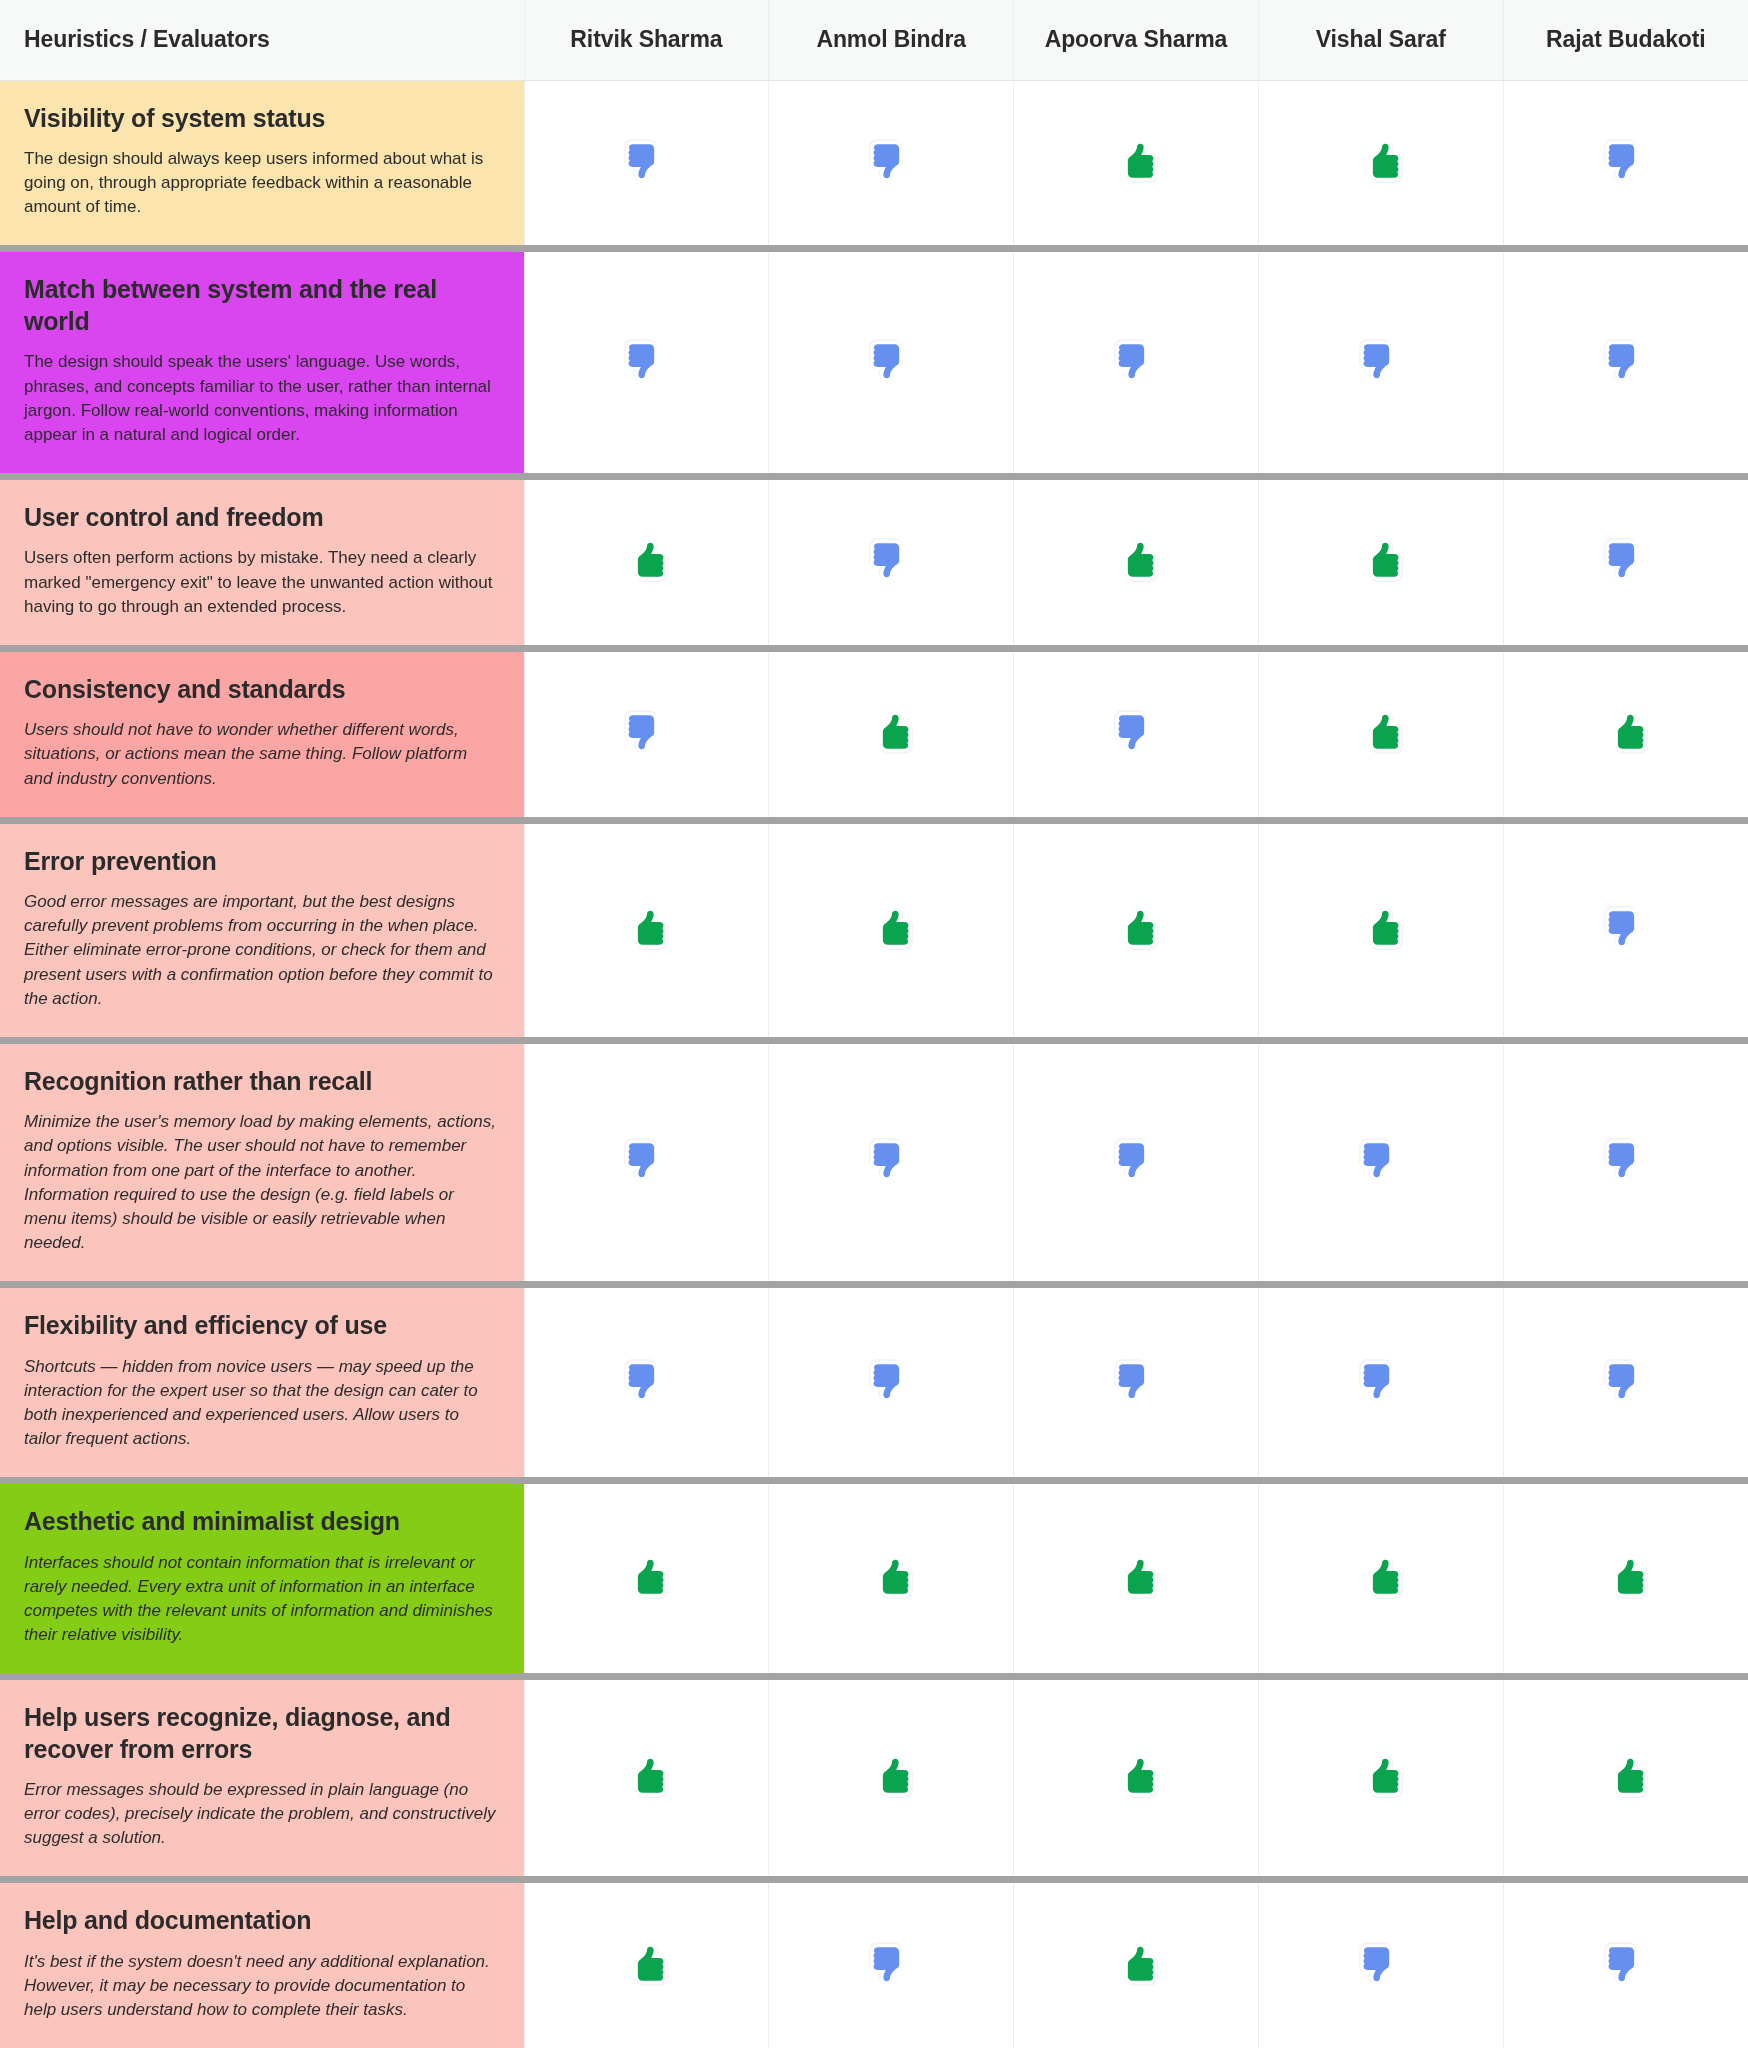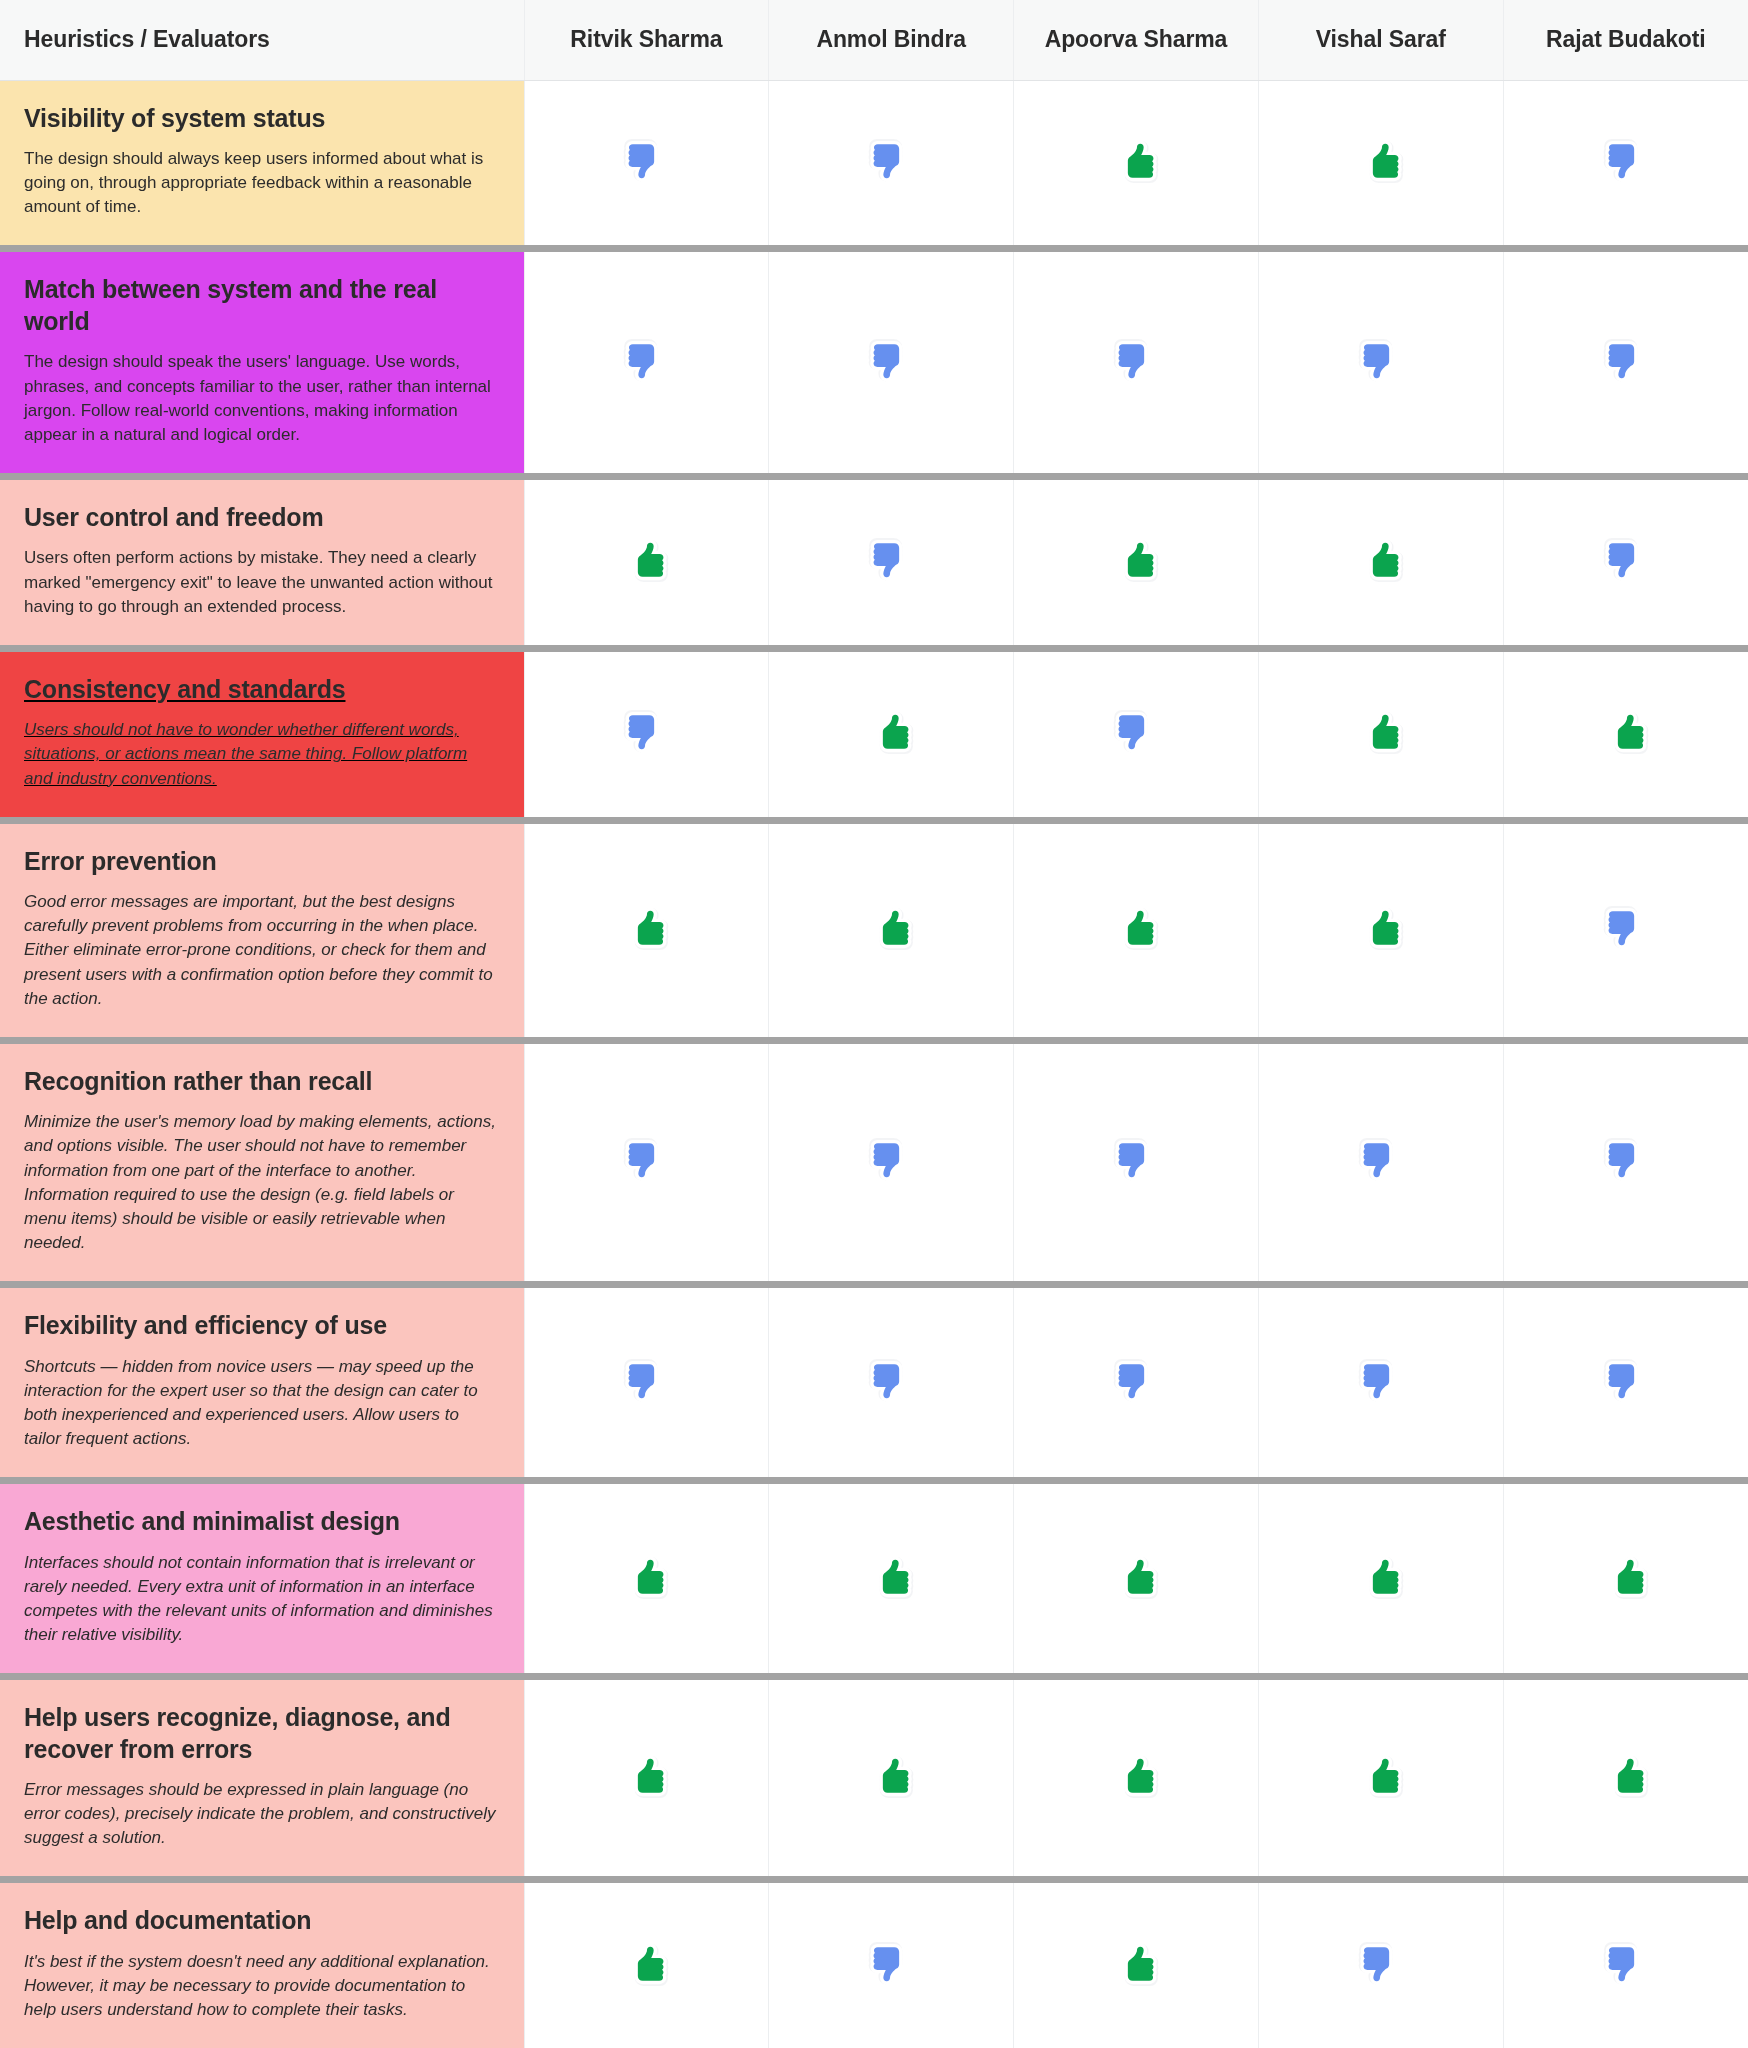--- a/index.html
+++ b/index.html
@@ -235,21 +235,21 @@
         <td class="vote-cell"><span class="thumb"><svg viewBox="0 0 48 48" xmlns="http://www.w3.org/2000/svg">
               <g transform="rotate(180 24 24)">
                 <path d="M28.5 6 C30.6 6 32 7.6 32 9.6 C32 12.2 30.6 15.4 29.4 17.8 L38.2 17.8 C40.6 17.8 42.2 19.3 42.2 21.3 C42.2 22.5 41.6 23.5 40.7 24.2 C41.6 24.8 42.2 25.8 42.2 27 C42.2 28.2 41.6 29.2 40.7 29.9 C41.6 30.5 42.2 31.5 42.2 32.7 C42.2 33.9 41.6 34.8 40.8 35.5 C41.4 36.1 41.8 37 41.8 38 C41.8 40 40.2 41.5 37.8 41.5 L20.5 41.5 C17.6 41.5 15.5 39.6 15.5 36.8 L15.5 23.6 C15.5 21.6 16.6 20.2 18.2 19.2 C21.5 17.1 25 12.6 25 9.6 C25 7.6 26.4 6 28.5 6 Z" fill="none" stroke="#ffffff" stroke-width="7" stroke-linejoin="round"></path>
                 <path d="M28.5 6 C30.6 6 32 7.6 32 9.6 C32 12.2 30.6 15.4 29.4 17.8 L38.2 17.8 C40.6 17.8 42.2 19.3 42.2 21.3 C42.2 22.5 41.6 23.5 40.7 24.2 C41.6 24.8 42.2 25.8 42.2 27 C42.2 28.2 41.6 29.2 40.7 29.9 C41.6 30.5 42.2 31.5 42.2 32.7 C42.2 33.9 41.6 34.8 40.8 35.5 C41.4 36.1 41.8 37 41.8 38 C41.8 40 40.2 41.5 37.8 41.5 L20.5 41.5 C17.6 41.5 15.5 39.6 15.5 36.8 L15.5 23.6 C15.5 21.6 16.6 20.2 18.2 19.2 C21.5 17.1 25 12.6 25 9.6 C25 7.6 26.4 6 28.5 6 Z" fill="none" stroke="#e9ebee" stroke-width="8.4" stroke-linejoin="round" opacity="0.55" transform="translate(0.9,1.2)"></path>
                 <path d="M28.5 6 C30.6 6 32 7.6 32 9.6 C32 12.2 30.6 15.4 29.4 17.8 L38.2 17.8 C40.6 17.8 42.2 19.3 42.2 21.3 C42.2 22.5 41.6 23.5 40.7 24.2 C41.6 24.8 42.2 25.8 42.2 27 C42.2 28.2 41.6 29.2 40.7 29.9 C41.6 30.5 42.2 31.5 42.2 32.7 C42.2 33.9 41.6 34.8 40.8 35.5 C41.4 36.1 41.8 37 41.8 38 C41.8 40 40.2 41.5 37.8 41.5 L20.5 41.5 C17.6 41.5 15.5 39.6 15.5 36.8 L15.5 23.6 C15.5 21.6 16.6 20.2 18.2 19.2 C21.5 17.1 25 12.6 25 9.6 C25 7.6 26.4 6 28.5 6 Z" fill="none" stroke="#ffffff" stroke-width="7" stroke-linejoin="round"></path>
                 <path d="M28.5 6 C30.6 6 32 7.6 32 9.6 C32 12.2 30.6 15.4 29.4 17.8 L38.2 17.8 C40.6 17.8 42.2 19.3 42.2 21.3 C42.2 22.5 41.6 23.5 40.7 24.2 C41.6 24.8 42.2 25.8 42.2 27 C42.2 28.2 41.6 29.2 40.7 29.9 C41.6 30.5 42.2 31.5 42.2 32.7 C42.2 33.9 41.6 34.8 40.8 35.5 C41.4 36.1 41.8 37 41.8 38 C41.8 40 40.2 41.5 37.8 41.5 L20.5 41.5 C17.6 41.5 15.5 39.6 15.5 36.8 L15.5 23.6 C15.5 21.6 16.6 20.2 18.2 19.2 C21.5 17.1 25 12.6 25 9.6 C25 7.6 26.4 6 28.5 6 Z" fill="#6690ef"></path>
               </g>
             </svg></span></td>
       </tr>
       <tr>
-        <td class="heuristic-cell" style="background: #ef4444; text-decoration: underline;">
+        <td class="heuristic-cell" style="background: #fca5a5;">
           <div class="h-title">Consistency and standards</div>
           <div class="h-desc italic">Users should not have to wonder whether different words, situations, or actions mean the same thing. Follow platform and industry conventions.</div>
         </td>
         <td class="vote-cell"><span class="thumb"><svg viewBox="0 0 48 48" xmlns="http://www.w3.org/2000/svg">
               <g transform="rotate(180 24 24)">
                 <path d="M28.5 6 C30.6 6 32 7.6 32 9.6 C32 12.2 30.6 15.4 29.4 17.8 L38.2 17.8 C40.6 17.8 42.2 19.3 42.2 21.3 C42.2 22.5 41.6 23.5 40.7 24.2 C41.6 24.8 42.2 25.8 42.2 27 C42.2 28.2 41.6 29.2 40.7 29.9 C41.6 30.5 42.2 31.5 42.2 32.7 C42.2 33.9 41.6 34.8 40.8 35.5 C41.4 36.1 41.8 37 41.8 38 C41.8 40 40.2 41.5 37.8 41.5 L20.5 41.5 C17.6 41.5 15.5 39.6 15.5 36.8 L15.5 23.6 C15.5 21.6 16.6 20.2 18.2 19.2 C21.5 17.1 25 12.6 25 9.6 C25 7.6 26.4 6 28.5 6 Z" fill="none" stroke="#ffffff" stroke-width="7" stroke-linejoin="round"></path>
                 <path d="M28.5 6 C30.6 6 32 7.6 32 9.6 C32 12.2 30.6 15.4 29.4 17.8 L38.2 17.8 C40.6 17.8 42.2 19.3 42.2 21.3 C42.2 22.5 41.6 23.5 40.7 24.2 C41.6 24.8 42.2 25.8 42.2 27 C42.2 28.2 41.6 29.2 40.7 29.9 C41.6 30.5 42.2 31.5 42.2 32.7 C42.2 33.9 41.6 34.8 40.8 35.5 C41.4 36.1 41.8 37 41.8 38 C41.8 40 40.2 41.5 37.8 41.5 L20.5 41.5 C17.6 41.5 15.5 39.6 15.5 36.8 L15.5 23.6 C15.5 21.6 16.6 20.2 18.2 19.2 C21.5 17.1 25 12.6 25 9.6 C25 7.6 26.4 6 28.5 6 Z" fill="none" stroke="#e9ebee" stroke-width="8.4" stroke-linejoin="round" opacity="0.55" transform="translate(0.9,1.2)"></path>
                 <path d="M28.5 6 C30.6 6 32 7.6 32 9.6 C32 12.2 30.6 15.4 29.4 17.8 L38.2 17.8 C40.6 17.8 42.2 19.3 42.2 21.3 C42.2 22.5 41.6 23.5 40.7 24.2 C41.6 24.8 42.2 25.8 42.2 27 C42.2 28.2 41.6 29.2 40.7 29.9 C41.6 30.5 42.2 31.5 42.2 32.7 C42.2 33.9 41.6 34.8 40.8 35.5 C41.4 36.1 41.8 37 41.8 38 C41.8 40 40.2 41.5 37.8 41.5 L20.5 41.5 C17.6 41.5 15.5 39.6 15.5 36.8 L15.5 23.6 C15.5 21.6 16.6 20.2 18.2 19.2 C21.5 17.1 25 12.6 25 9.6 C25 7.6 26.4 6 28.5 6 Z" fill="none" stroke="#ffffff" stroke-width="7" stroke-linejoin="round"></path>
                 <path d="M28.5 6 C30.6 6 32 7.6 32 9.6 C32 12.2 30.6 15.4 29.4 17.8 L38.2 17.8 C40.6 17.8 42.2 19.3 42.2 21.3 C42.2 22.5 41.6 23.5 40.7 24.2 C41.6 24.8 42.2 25.8 42.2 27 C42.2 28.2 41.6 29.2 40.7 29.9 C41.6 30.5 42.2 31.5 42.2 32.7 C42.2 33.9 41.6 34.8 40.8 35.5 C41.4 36.1 41.8 37 41.8 38 C41.8 40 40.2 41.5 37.8 41.5 L20.5 41.5 C17.6 41.5 15.5 39.6 15.5 36.8 L15.5 23.6 C15.5 21.6 16.6 20.2 18.2 19.2 C21.5 17.1 25 12.6 25 9.6 C25 7.6 26.4 6 28.5 6 Z" fill="#6690ef"></path>
               </g>
@@ -419,21 +419,21 @@
         <td class="vote-cell"><span class="thumb"><svg viewBox="0 0 48 48" xmlns="http://www.w3.org/2000/svg">
               <g transform="rotate(180 24 24)">
                 <path d="M28.5 6 C30.6 6 32 7.6 32 9.6 C32 12.2 30.6 15.4 29.4 17.8 L38.2 17.8 C40.6 17.8 42.2 19.3 42.2 21.3 C42.2 22.5 41.6 23.5 40.7 24.2 C41.6 24.8 42.2 25.8 42.2 27 C42.2 28.2 41.6 29.2 40.7 29.9 C41.6 30.5 42.2 31.5 42.2 32.7 C42.2 33.9 41.6 34.8 40.8 35.5 C41.4 36.1 41.8 37 41.8 38 C41.8 40 40.2 41.5 37.8 41.5 L20.5 41.5 C17.6 41.5 15.5 39.6 15.5 36.8 L15.5 23.6 C15.5 21.6 16.6 20.2 18.2 19.2 C21.5 17.1 25 12.6 25 9.6 C25 7.6 26.4 6 28.5 6 Z" fill="none" stroke="#ffffff" stroke-width="7" stroke-linejoin="round"></path>
                 <path d="M28.5 6 C30.6 6 32 7.6 32 9.6 C32 12.2 30.6 15.4 29.4 17.8 L38.2 17.8 C40.6 17.8 42.2 19.3 42.2 21.3 C42.2 22.5 41.6 23.5 40.7 24.2 C41.6 24.8 42.2 25.8 42.2 27 C42.2 28.2 41.6 29.2 40.7 29.9 C41.6 30.5 42.2 31.5 42.2 32.7 C42.2 33.9 41.6 34.8 40.8 35.5 C41.4 36.1 41.8 37 41.8 38 C41.8 40 40.2 41.5 37.8 41.5 L20.5 41.5 C17.6 41.5 15.5 39.6 15.5 36.8 L15.5 23.6 C15.5 21.6 16.6 20.2 18.2 19.2 C21.5 17.1 25 12.6 25 9.6 C25 7.6 26.4 6 28.5 6 Z" fill="none" stroke="#e9ebee" stroke-width="8.4" stroke-linejoin="round" opacity="0.55" transform="translate(0.9,1.2)"></path>
                 <path d="M28.5 6 C30.6 6 32 7.6 32 9.6 C32 12.2 30.6 15.4 29.4 17.8 L38.2 17.8 C40.6 17.8 42.2 19.3 42.2 21.3 C42.2 22.5 41.6 23.5 40.7 24.2 C41.6 24.8 42.2 25.8 42.2 27 C42.2 28.2 41.6 29.2 40.7 29.9 C41.6 30.5 42.2 31.5 42.2 32.7 C42.2 33.9 41.6 34.8 40.8 35.5 C41.4 36.1 41.8 37 41.8 38 C41.8 40 40.2 41.5 37.8 41.5 L20.5 41.5 C17.6 41.5 15.5 39.6 15.5 36.8 L15.5 23.6 C15.5 21.6 16.6 20.2 18.2 19.2 C21.5 17.1 25 12.6 25 9.6 C25 7.6 26.4 6 28.5 6 Z" fill="none" stroke="#ffffff" stroke-width="7" stroke-linejoin="round"></path>
                 <path d="M28.5 6 C30.6 6 32 7.6 32 9.6 C32 12.2 30.6 15.4 29.4 17.8 L38.2 17.8 C40.6 17.8 42.2 19.3 42.2 21.3 C42.2 22.5 41.6 23.5 40.7 24.2 C41.6 24.8 42.2 25.8 42.2 27 C42.2 28.2 41.6 29.2 40.7 29.9 C41.6 30.5 42.2 31.5 42.2 32.7 C42.2 33.9 41.6 34.8 40.8 35.5 C41.4 36.1 41.8 37 41.8 38 C41.8 40 40.2 41.5 37.8 41.5 L20.5 41.5 C17.6 41.5 15.5 39.6 15.5 36.8 L15.5 23.6 C15.5 21.6 16.6 20.2 18.2 19.2 C21.5 17.1 25 12.6 25 9.6 C25 7.6 26.4 6 28.5 6 Z" fill="#6690ef"></path>
               </g>
             </svg></span></td>
       </tr>
       <tr>
-        <td class="heuristic-cell" style="background: #f9a8d4;">
+        <td class="heuristic-cell" style="background: #84cc16;">
           <div class="h-title">Aesthetic and minimalist design</div>
           <div class="h-desc italic">Interfaces should not contain information that is irrelevant or rarely needed. Every extra unit of information in an interface competes with the relevant units of information and diminishes their relative visibility.</div>
         </td>
         <td class="vote-cell"><span class="thumb"><svg viewBox="0 0 48 48" xmlns="http://www.w3.org/2000/svg">
               <g>
                 <path d="M28.5 6 C30.6 6 32 7.6 32 9.6 C32 12.2 30.6 15.4 29.4 17.8 L38.2 17.8 C40.6 17.8 42.2 19.3 42.2 21.3 C42.2 22.5 41.6 23.5 40.7 24.2 C41.6 24.8 42.2 25.8 42.2 27 C42.2 28.2 41.6 29.2 40.7 29.9 C41.6 30.5 42.2 31.5 42.2 32.7 C42.2 33.9 41.6 34.8 40.8 35.5 C41.4 36.1 41.8 37 41.8 38 C41.8 40 40.2 41.5 37.8 41.5 L20.5 41.5 C17.6 41.5 15.5 39.6 15.5 36.8 L15.5 23.6 C15.5 21.6 16.6 20.2 18.2 19.2 C21.5 17.1 25 12.6 25 9.6 C25 7.6 26.4 6 28.5 6 Z" fill="none" stroke="#ffffff" stroke-width="7" stroke-linejoin="round"></path>
                 <path d="M28.5 6 C30.6 6 32 7.6 32 9.6 C32 12.2 30.6 15.4 29.4 17.8 L38.2 17.8 C40.6 17.8 42.2 19.3 42.2 21.3 C42.2 22.5 41.6 23.5 40.7 24.2 C41.6 24.8 42.2 25.8 42.2 27 C42.2 28.2 41.6 29.2 40.7 29.9 C41.6 30.5 42.2 31.5 42.2 32.7 C42.2 33.9 41.6 34.8 40.8 35.5 C41.4 36.1 41.8 37 41.8 38 C41.8 40 40.2 41.5 37.8 41.5 L20.5 41.5 C17.6 41.5 15.5 39.6 15.5 36.8 L15.5 23.6 C15.5 21.6 16.6 20.2 18.2 19.2 C21.5 17.1 25 12.6 25 9.6 C25 7.6 26.4 6 28.5 6 Z" fill="none" stroke="#e9ebee" stroke-width="8.4" stroke-linejoin="round" opacity="0.55" transform="translate(0.9,1.2)"></path>
                 <path d="M28.5 6 C30.6 6 32 7.6 32 9.6 C32 12.2 30.6 15.4 29.4 17.8 L38.2 17.8 C40.6 17.8 42.2 19.3 42.2 21.3 C42.2 22.5 41.6 23.5 40.7 24.2 C41.6 24.8 42.2 25.8 42.2 27 C42.2 28.2 41.6 29.2 40.7 29.9 C41.6 30.5 42.2 31.5 42.2 32.7 C42.2 33.9 41.6 34.8 40.8 35.5 C41.4 36.1 41.8 37 41.8 38 C41.8 40 40.2 41.5 37.8 41.5 L20.5 41.5 C17.6 41.5 15.5 39.6 15.5 36.8 L15.5 23.6 C15.5 21.6 16.6 20.2 18.2 19.2 C21.5 17.1 25 12.6 25 9.6 C25 7.6 26.4 6 28.5 6 Z" fill="none" stroke="#ffffff" stroke-width="7" stroke-linejoin="round"></path>
                 <path d="M28.5 6 C30.6 6 32 7.6 32 9.6 C32 12.2 30.6 15.4 29.4 17.8 L38.2 17.8 C40.6 17.8 42.2 19.3 42.2 21.3 C42.2 22.5 41.6 23.5 40.7 24.2 C41.6 24.8 42.2 25.8 42.2 27 C42.2 28.2 41.6 29.2 40.7 29.9 C41.6 30.5 42.2 31.5 42.2 32.7 C42.2 33.9 41.6 34.8 40.8 35.5 C41.4 36.1 41.8 37 41.8 38 C41.8 40 40.2 41.5 37.8 41.5 L20.5 41.5 C17.6 41.5 15.5 39.6 15.5 36.8 L15.5 23.6 C15.5 21.6 16.6 20.2 18.2 19.2 C21.5 17.1 25 12.6 25 9.6 C25 7.6 26.4 6 28.5 6 Z" fill="#0ba44e"></path>
               </g>

